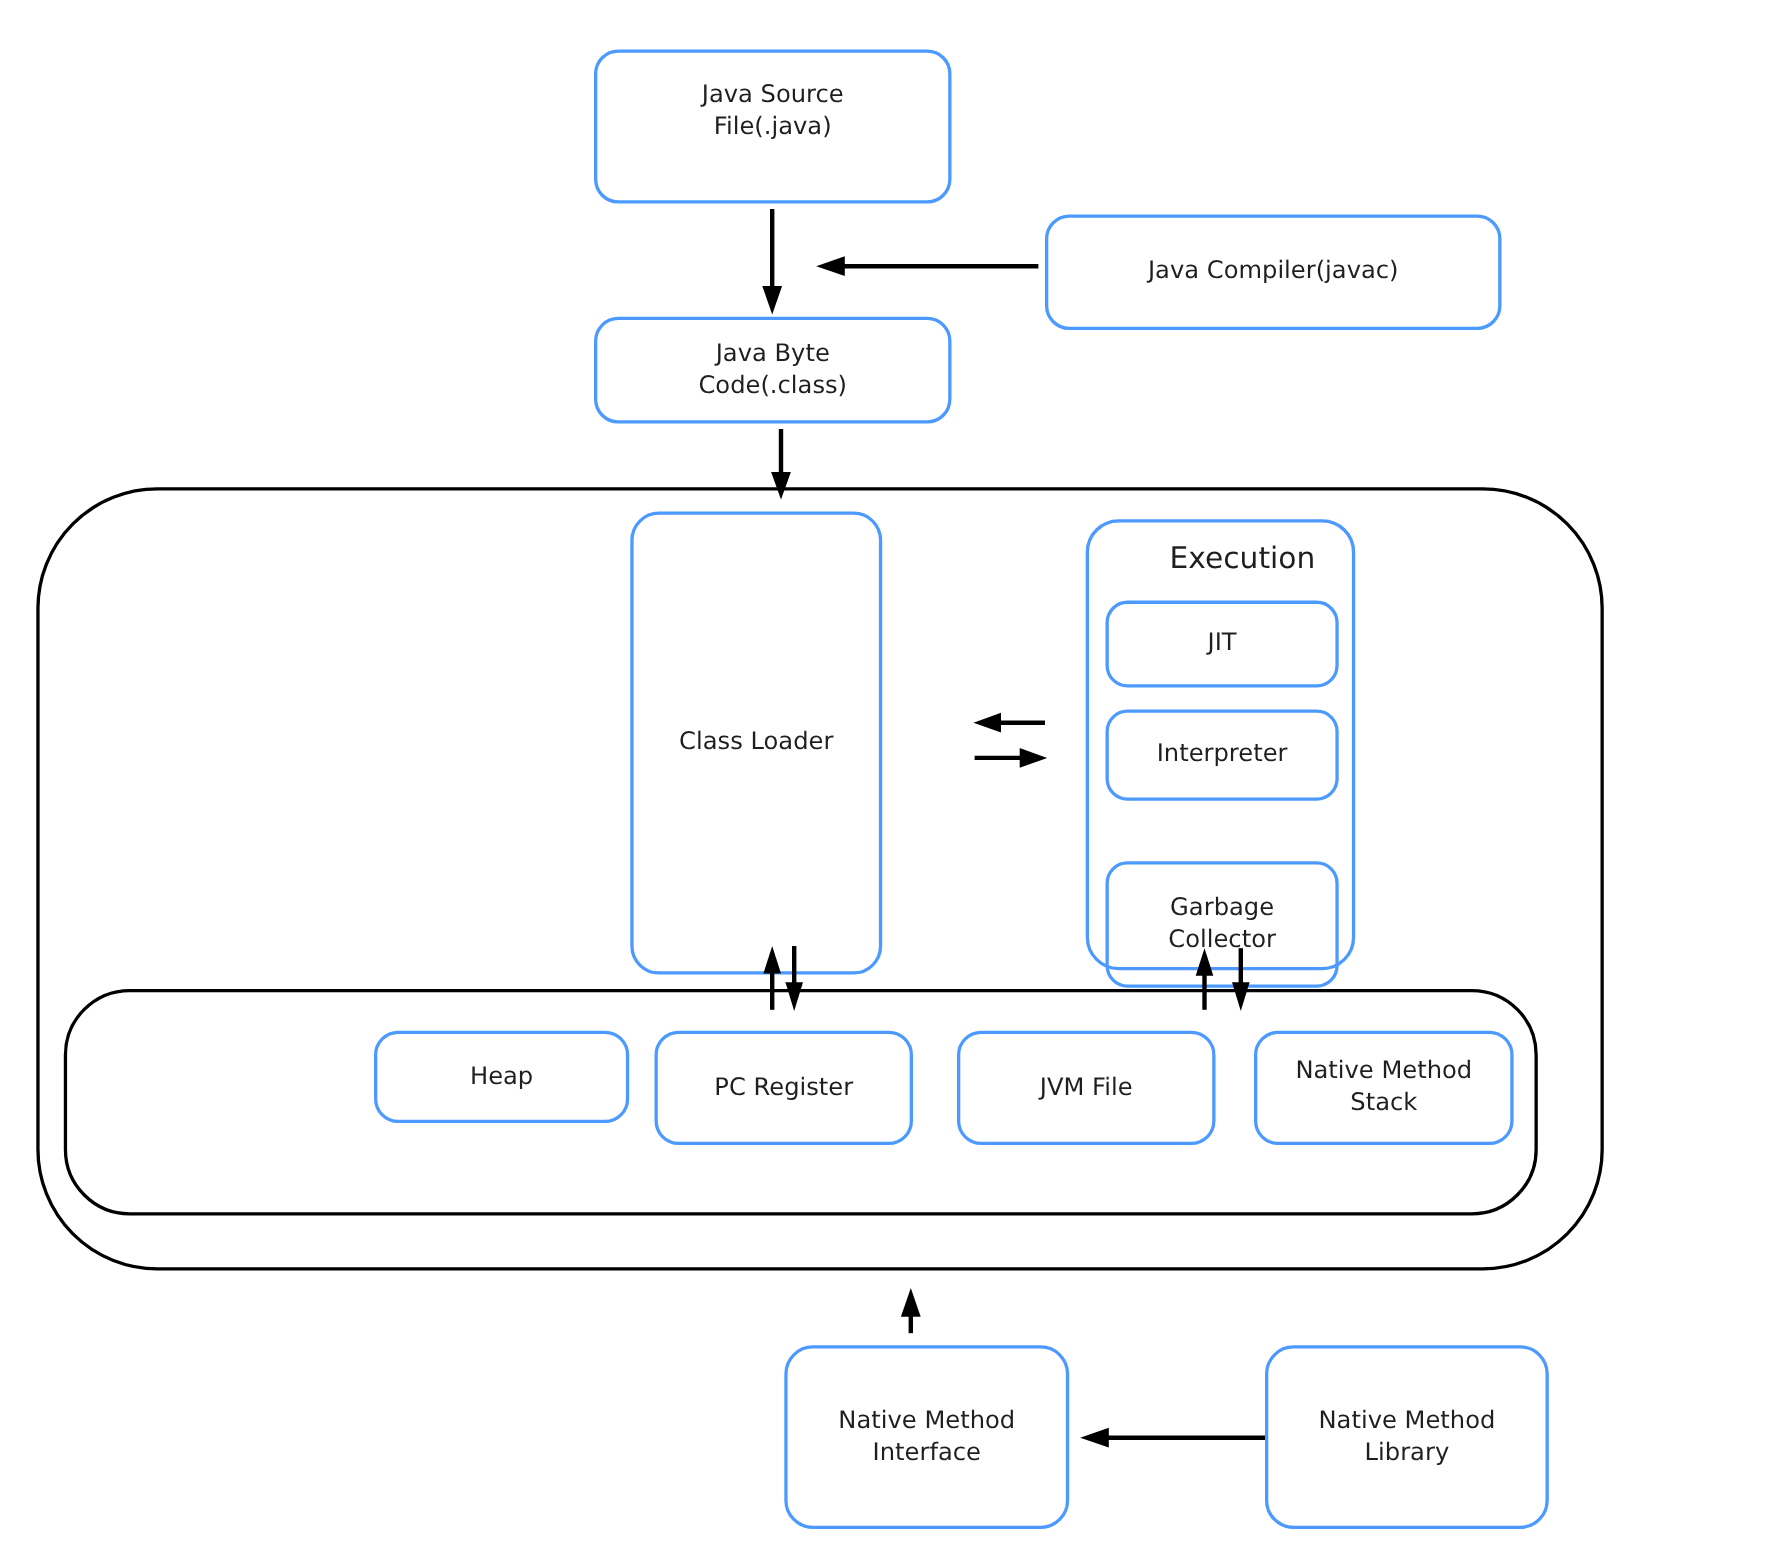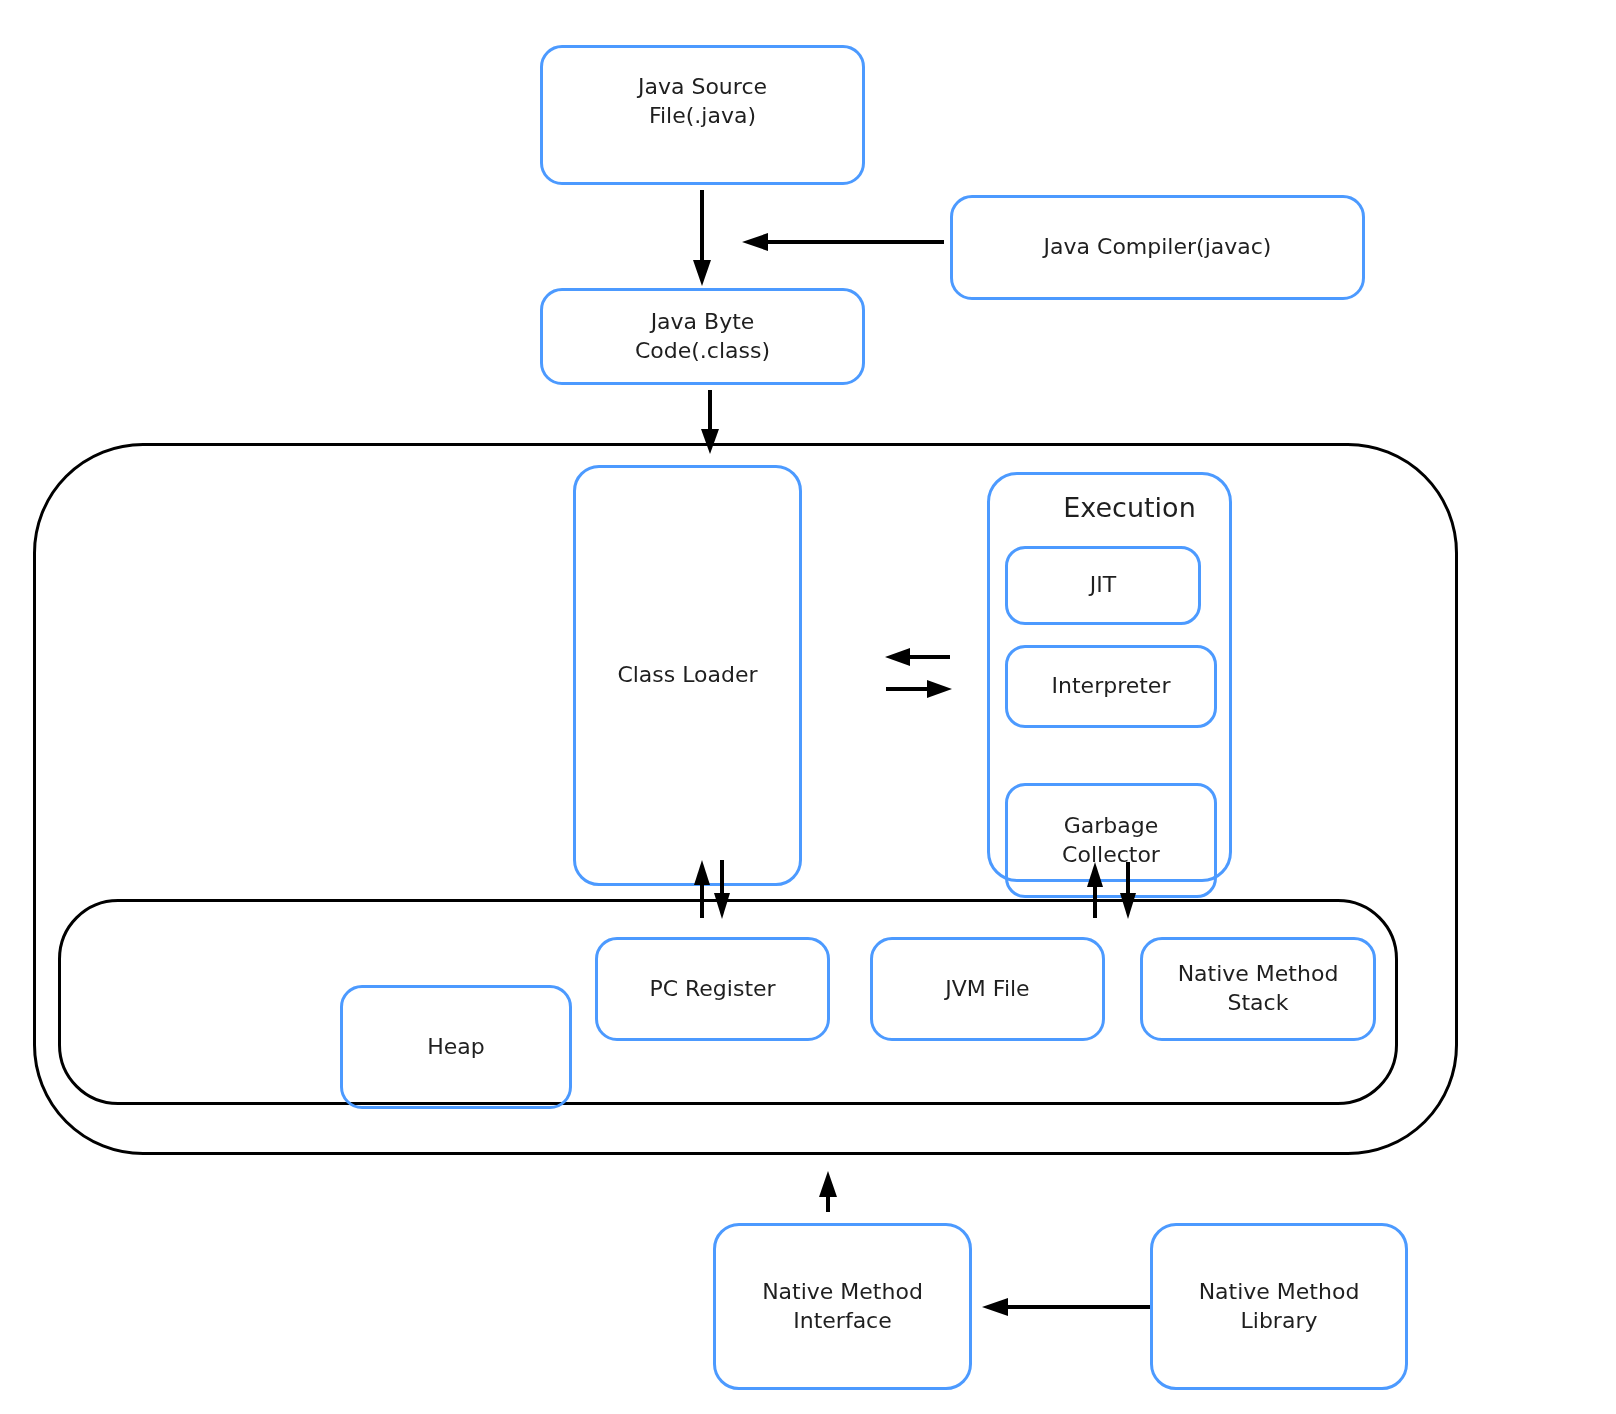--- a/index.html
+++ b/index.html
@@ -79,32 +79,32 @@
 Code(.class)</span>
   </div>
 
   <div class="box" style="left:573px;top:465px;width:229px;height:421px;border-radius:26px;">
     <span>Class Loader</span>
   </div>
 
   <div class="box" style="left:987px;top:472px;width:245px;height:410px;border-radius:30px;"></div>
   <div class="floating-label" style="left:987px;top:492px;width:245px;padding-left:20px;"><span>Execution</span></div>
 
-  <div class="box" style="left:1005px;top:546px;width:196px;height:79px;border-radius:20px;">
+  <div class="box" style="left:1005px;top:546px;width:212px;height:79px;border-radius:20px;">
     <span>JIT</span>
   </div>
   <div class="box" style="left:1005px;top:645px;width:212px;height:83px;border-radius:20px;">
     <span>Interpreter</span>
   </div>
   <div class="box" style="left:1005px;top:747px;width:212px;height:115px;border-radius:20px;margin-top:36px;">
     <span>Garbage
 Collector</span>
   </div>
 
-  <div class="box" style="left:340px;top:937px;width:232px;height:124px;margin-top:48px;">
+  <div class="box" style="left:340px;top:937px;width:232px;height:84px;">
     <span>Heap</span>
   </div>
   <div class="box" style="left:595px;top:937px;width:235px;height:104px;">
     <span>PC Register</span>
   </div>
   <div class="box" style="left:870px;top:937px;width:235px;height:104px;">
     <span>JVM File</span>
   </div>
   <div class="box" style="left:1140px;top:937px;width:236px;height:104px;">
     <span>Native Method

